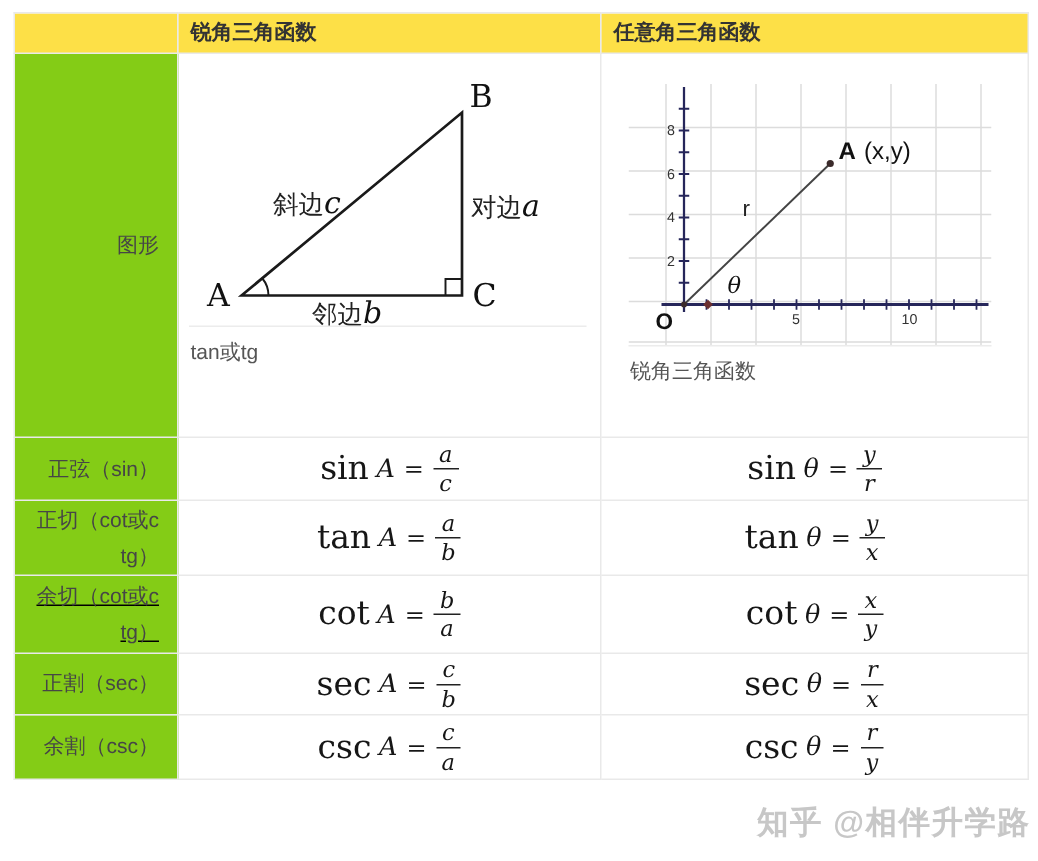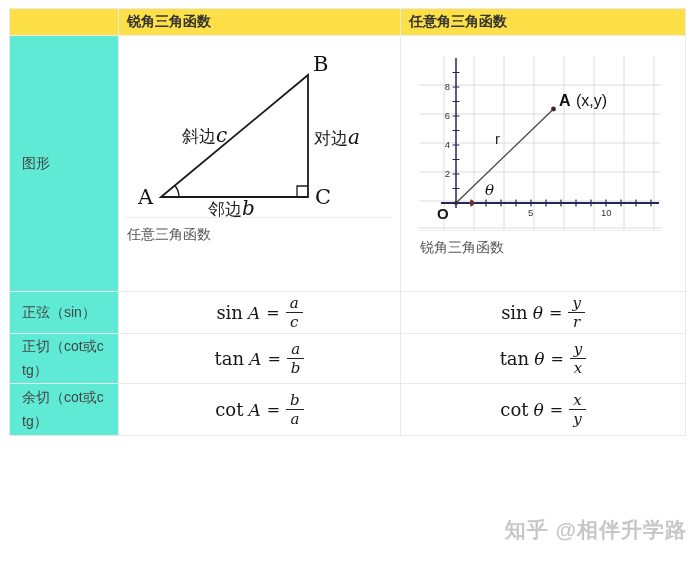--- a/index.html
+++ b/index.html
@@ -10,44 +10,44 @@
   table.trig {
     position:absolute; left:9px; top:8px; width:676px;
     border-collapse:collapse; table-layout:fixed;
   }
   .trig th, .trig td { border:1px solid #e9e9e9; }
   .trig thead th {
     background:#fde047; height:26px; font-size:14px; font-weight:bold;
     color:#333; text-align:left; padding:0 0 0 8px;
   }
   td.rowlabel {
-    font-size:14px; color:#464646; text-align:left; vertical-align:middle;
-    padding:0 12px; word-break:break-all; line-height:1.65; background:#5eead4;
+    font-size:14px; color:#464646; text-align:right; vertical-align:middle;
+    padding:0 12px; word-break:break-all; line-height:1.65; background:#84cc16;
   }
   tr.figure-row { height:256px; }
   tr.fr0 { height:42px; } tr.fr1 { height:46px; } tr.fr2 { height:50px; }
-  tr.fr3 { height:52px; } tr.fr4 { height:41px; } tr.fr5 { height:43px; }
+  tr.fr3 { height:52px;text-decoration:underline; } tr.fr4 { height:41px; } tr.fr5 { height:43px; }
   td.figcell { vertical-align:top; padding:0; }
   .fig-left  { margin:9px 0 0 7px;  width:265px; }
   .fig-right { margin:20px 0 0 18px; width:242px; }
   .figbox { border-bottom:1px solid #ececec; font-size:0; }
   .caption { font-size:14px; color:#555; padding:8px 0 0 1px; }
   td.fcell {
     text-align:center; vertical-align:middle; color:#161616;
     font-family:"DejaVu Serif","Liberation Serif",serif;
   }
   .formula { display:inline-flex; align-items:center; }
-  .formula .fn  { font-size:18px; }
+  .formula .fn  { font-size:22px; }
   .formula .var { font-size:17px; font-style:italic; margin-left:5px; }
   .formula .eq  { font-size:16px; margin:0 6px; }
   .frac { display:inline-flex; flex-direction:column; align-items:center; line-height:1.08; }
   .frac .num { font-style:italic; font-size:15px; padding:0 4px 1px; border-bottom:1px solid #222; }
   .frac .den { font-style:italic; font-size:15px; padding:1px 4px 0; }
   .watermark {
-    position:absolute; top:516px; right:5px; z-index:5;
+    position:absolute; top:534px; right:5px; z-index:5;
     font-size:21px; font-weight:bold; color:#c7c7c7; letter-spacing:1px;
   }
   
   .t-serif { font-family:"DejaVu Serif","Liberation Serif",serif; }
   .t-serif-i { font-family:"DejaVu Serif","Liberation Serif",serif; font-style:italic; }
   .t-sans { font-family:"Liberation Sans",sans-serif; }
 </style>
 </head>
 <body>
 
@@ -76,21 +76,21 @@
               <path d="M171,152 L171,141 L182,141" fill="none" stroke="#1a1a1a" stroke-width="1.3"></path>
               <path d="M53,152 A18,18 0 0 0 48.8,140.5" fill="none" stroke="#1a1a1a" stroke-width="1.3"></path>
               <text class="t-serif" x="12" y="159" font-size="21" fill="#111">A</text>
               <text class="t-serif" x="187" y="26" font-size="21" fill="#111">B</text>
               <text class="t-serif" x="189" y="159" font-size="21" fill="#111">C</text>
               <text x="56" y="97"><tspan class="t-sans" font-size="17" fill="#222">斜边</tspan><tspan class="t-serif-i" font-size="20" fill="#111">c</tspan></text>
               <text x="188" y="99"><tspan class="t-sans" font-size="17" fill="#222">对边</tspan><tspan class="t-serif-i" font-size="20" fill="#111">a</tspan></text>
               <text x="82" y="170"><tspan class="t-sans" font-size="17" fill="#222">邻边</tspan><tspan class="t-serif-i" font-size="20" fill="#111">b</tspan></text>
             </svg>
           </div>
-          <div class="caption">任意三角函数</div>
+          <div class="caption">tan或tg</div>
         </div>
       </td>
 
       <td class="figcell">
         <div class="fig-right">
           <div class="figbox">
             <svg width="242" height="174" viewBox="0 0 242 174">
               <path d="M25 0 V174 M55 0 V174 M85 0 V174 M115 0 V174 M145 0 V174 M175 0 V174 M205 0 V174 M235 0 V174" stroke="#dcdcdc" stroke-width="1" fill="none"></path>
               <path d="M0 29 H242 M0 58 H242 M0 87 H242 M0 116 H242 M0 145 H242 M0 172 H242" stroke="#dcdcdc" stroke-width="1" fill="none"></path>
               <line x1="22" y1="147" x2="240" y2="147" stroke="#26265a" stroke-width="2"></line>
@@ -175,16 +175,58 @@
       <td class="fcell"><span class="formula">
             <span class="fn">cot</span>
             <span class="var">θ</span>
             <span class="eq">=</span>
             <span class="frac">
               <span class="num">x</span>
               <span class="den">y</span>
             </span>
           </span></td>
     </tr>
+    <tr class="fr4">
+      <td class="rowlabel">正割（sec）</td>
+      <td class="fcell"><span class="formula">
+            <span class="fn">sec</span>
+            <span class="var">A</span>
+            <span class="eq">=</span>
+            <span class="frac">
+              <span class="num">c</span>
+              <span class="den">b</span>
+            </span>
+          </span></td>
+      <td class="fcell"><span class="formula">
+            <span class="fn">sec</span>
+            <span class="var">θ</span>
+            <span class="eq">=</span>
+            <span class="frac">
+              <span class="num">r</span>
+              <span class="den">x</span>
+            </span>
+          </span></td>
+    </tr>
+    <tr class="fr5">
+      <td class="rowlabel">余割（csc）</td>
+      <td class="fcell"><span class="formula">
+            <span class="fn">csc</span>
+            <span class="var">A</span>
+            <span class="eq">=</span>
+            <span class="frac">
+              <span class="num">c</span>
+              <span class="den">a</span>
+            </span>
+          </span></td>
+      <td class="fcell"><span class="formula">
+            <span class="fn">csc</span>
+            <span class="var">θ</span>
+            <span class="eq">=</span>
+            <span class="frac">
+              <span class="num">r</span>
+              <span class="den">y</span>
+            </span>
+          </span></td>
+    </tr>
   </tbody>
 </table>
 
 <div class="watermark">知乎 @相伴升学路</div>
 
 </body></html>

